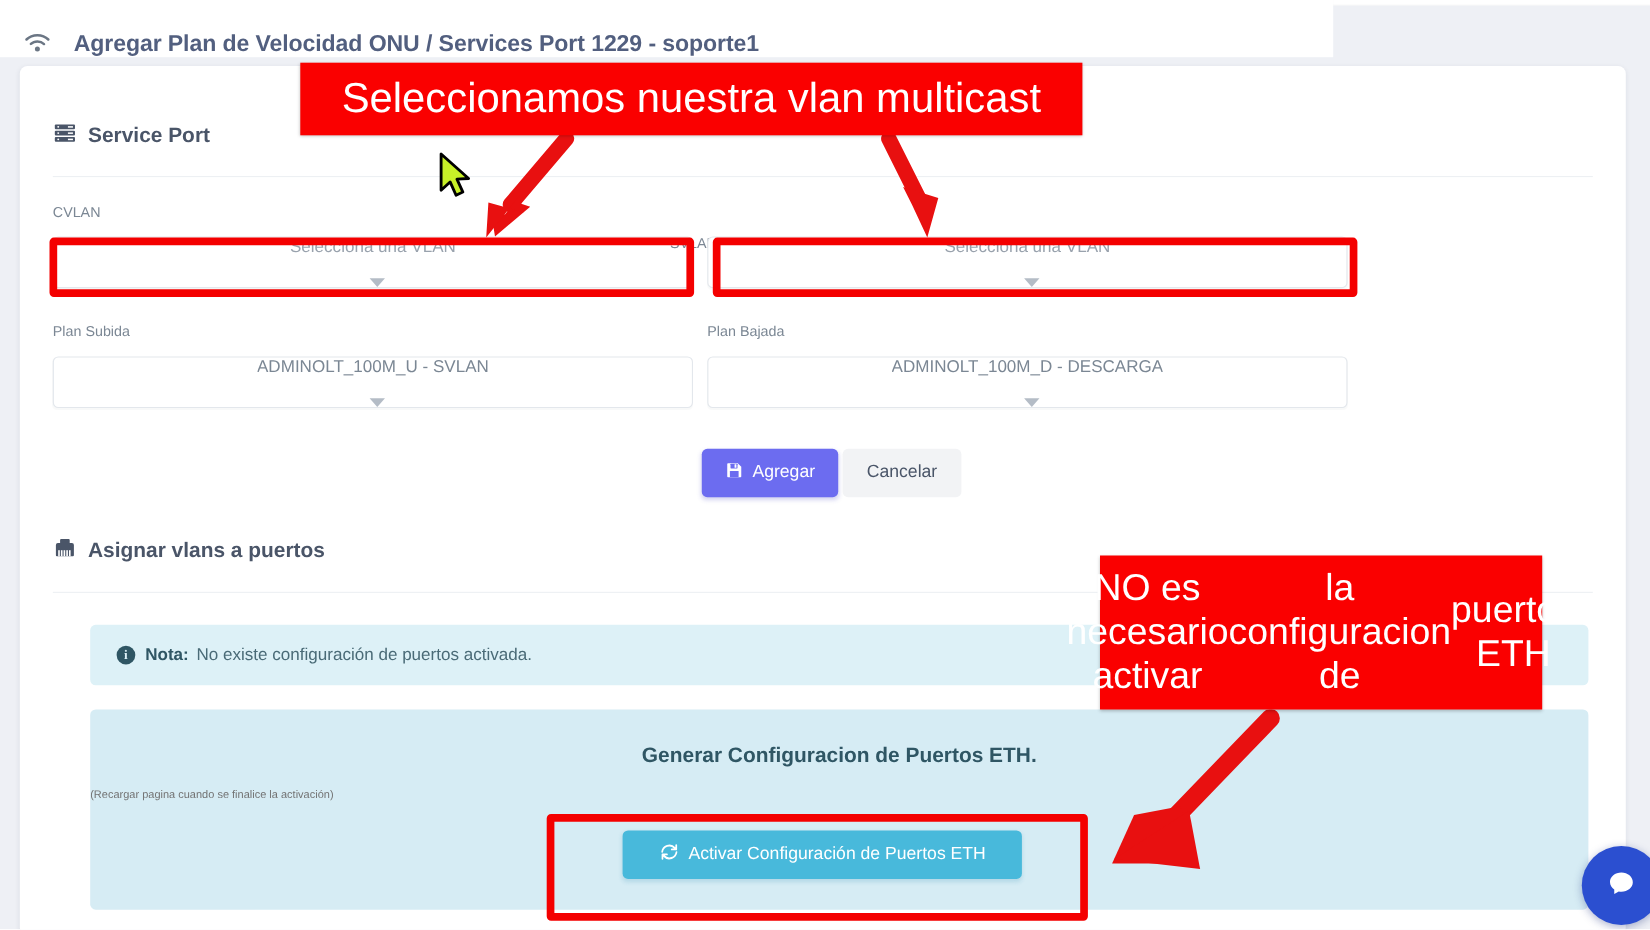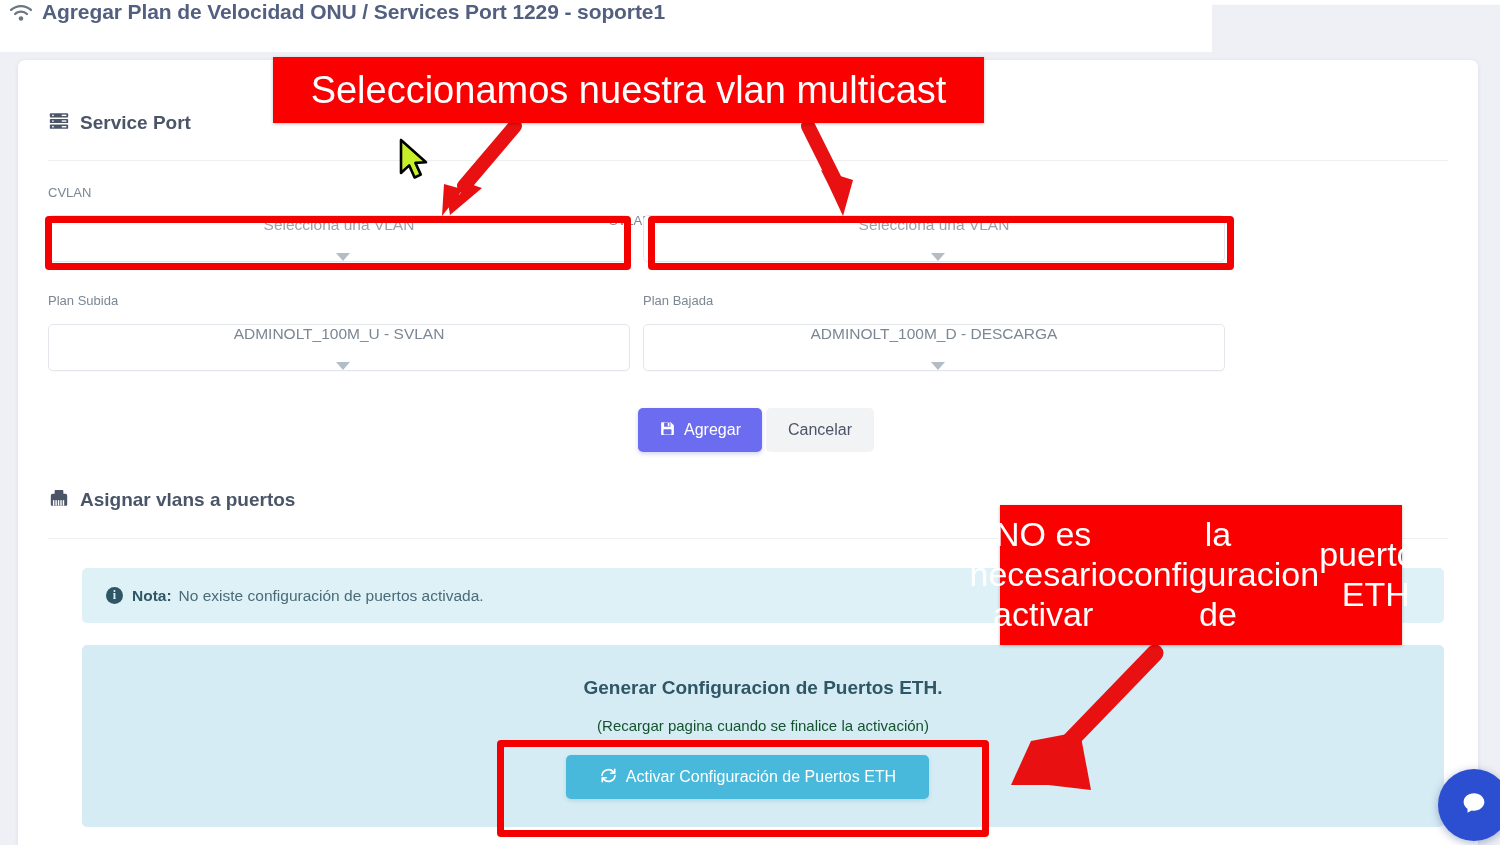--- a/index.html
+++ b/index.html
@@ -36,22 +36,23 @@
     background: #ffffff;
   }
 
   
   .header {
     position: absolute;
     left: 0; top: 0;
     width: 1212px; height: 52px;
     background: #ffffff;
     display: flex;
-    align-items: flex-start;
-    padding-left: 8px;
+    align-items: flex-end;
+    padding-left: 21px;
+    gap: 12px;
   }
   .header .wifi-icon {
     width: 26px; height: 26px;
     margin-right: 8px;
     flex: 0 0 auto;
     display: flex; align-items: center; justify-content: center;
   }
   .header .title {
     font-size: 21px;
     font-weight: 600;
@@ -190,23 +191,22 @@
     position: absolute;
     width: 100%;
     text-align: center;
     font-size: 19px;
     font-weight: 700;
     color: #2f5664;
   }
   .eth-sub {
     position: absolute;
     width: 100%;
-    text-align: center;
-    font-size: 15px;
-    color: #14532d;
+    font-size: 10px;
+    color: #737373;
   }
 
   
   .anno-box {
     position: absolute;
     background: #fa0000;
     color: #ffffff;
     display: flex;
     align-items: center;
     justify-content: center;

